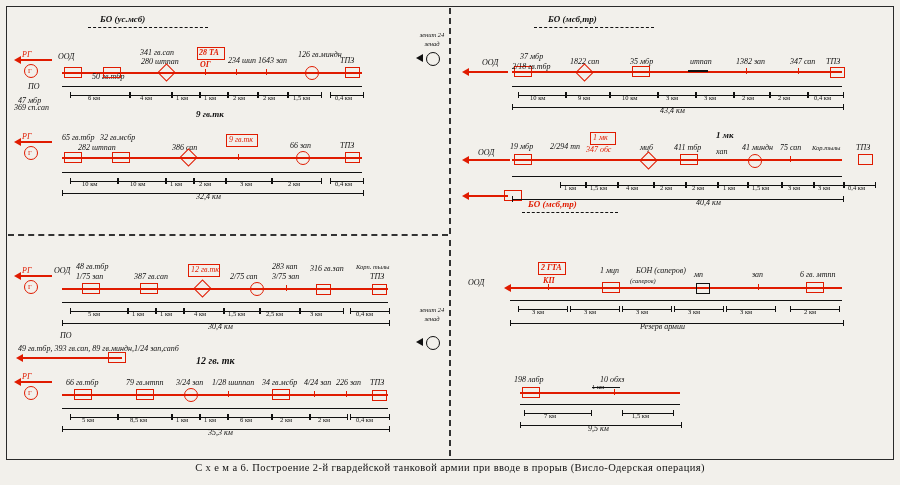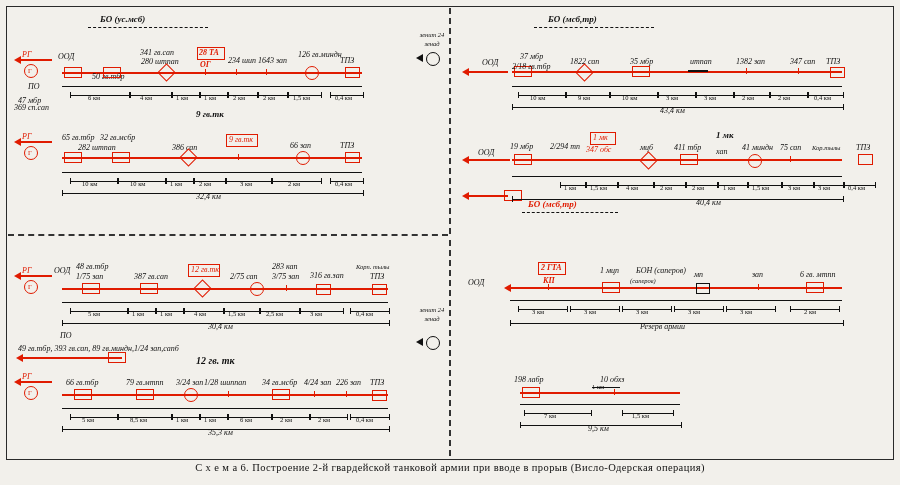--- a/index.html
+++ b/index.html
@@ -268,21 +268,21 @@
   <div class="txt it" style="left:134px;top:272px;">387 гв.сап</div>
   <div class="rhomb" style="left:140px;top:283px;"></div>
   <div class="redbox" style="left:188px;top:264px;width:30px;height:11px;"></div>
   <div class="txt it red" style="left:191px;top:265px;">12 гв.тк</div>
   <div class="diam" style="left:196px;top:282px;"></div>
   <div class="txt it" style="left:272px;top:262px;">283 кап</div>
   <div class="txt it" style="left:230px;top:272px;">2/75 сап</div>
   <div class="circ" style="left:250px;top:282px;"></div>
   <div class="txt it" style="left:272px;top:272px;">3/75 зап</div>
   <div class="rtick" style="left:286px;top:285px;"></div>
-  <div class="txt it" style="left:310px;top:271px;">316 гв.зап</div>
+  <div class="txt it" style="left:310px;top:264px;">316 гв.зап</div>
   <div class="rsq" style="left:316px;top:284px;"></div>
   <div class="txt it tiny" style="left:356px;top:262px;">Корп. тылы</div>
   <div class="txt it" style="left:370px;top:272px;">ТПЗ</div>
   <div class="rsq" style="left:372px;top:284px;"></div>
 
   <div class="measure" style="left:70px;top:308px;width:56px;"></div>
   <div class="txt tiny" style="left:88px;top:309px;">5 км</div>
   <div class="measure" style="left:128px;top:308px;width:26px;"></div>
   <div class="txt tiny" style="left:132px;top:309px;">1 км</div>
   <div class="measure" style="left:156px;top:308px;width:26px;"></div>
@@ -317,21 +317,21 @@
 
   <div class="redline" style="left:62px;top:394px;width:326px;"></div>
   <div class="hline" style="left:62px;top:408px;width:326px;"></div>
 
   <div class="txt it" style="left:66px;top:378px;">66 гв.тбр</div>
   <div class="rhomb" style="left:74px;top:389px;"></div>
   <div class="txt it" style="left:126px;top:378px;">79 гв.мтпп</div>
   <div class="rhomb" style="left:136px;top:389px;"></div>
   <div class="txt it" style="left:176px;top:378px;">3/24 зап</div>
   <div class="circ" style="left:184px;top:388px;"></div>
-  <div class="txt it" style="left:204px;top:378px;">1/28 шиппап</div>
+  <div class="txt it" style="left:212px;top:378px;">1/28 шиппап</div>
   <div class="rtick" style="left:228px;top:391px;"></div>
   <div class="txt it" style="left:262px;top:378px;">34 гв.мсбр</div>
   <div class="rhomb" style="left:272px;top:389px;"></div>
   <div class="txt it" style="left:304px;top:378px;">4/24 зап</div>
   <div class="rtick" style="left:314px;top:391px;"></div>
   <div class="txt it" style="left:336px;top:378px;">226 зап</div>
   <div class="rtick" style="left:346px;top:391px;"></div>
   <div class="txt it" style="left:370px;top:378px;">ТПЗ</div>
   <div class="rsq" style="left:372px;top:390px;"></div>
 

